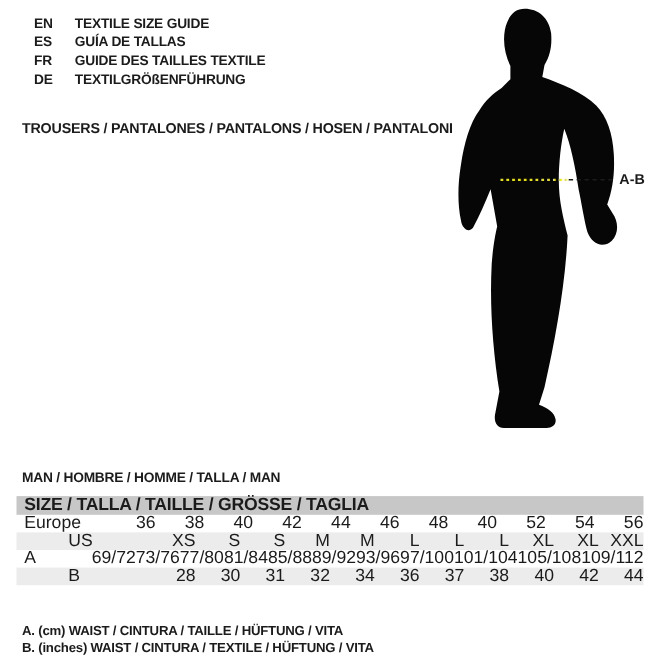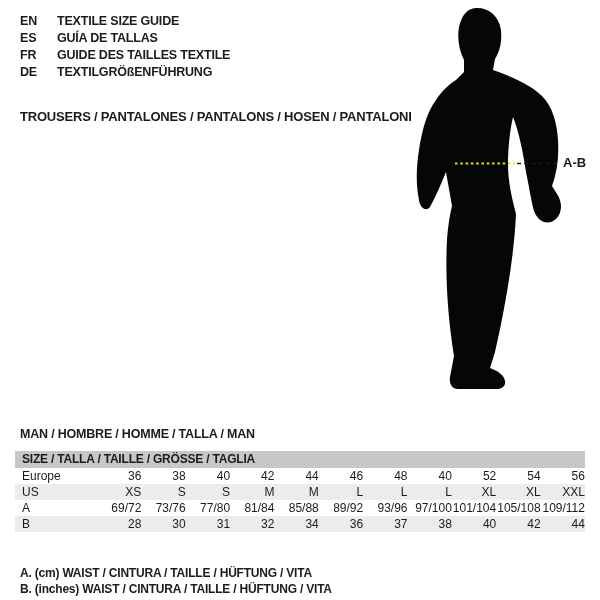--- a/index.html
+++ b/index.html
@@ -2,34 +2,34 @@
 <html><head>
 <meta charset="utf-8">
 <style>
   html,body{margin:0;padding:0;background:#fff;}
   .canvas{
     position:relative;width:600px;height:600px;background:#ffffff;overflow:hidden;
     font-family:"Liberation Sans",sans-serif;color:#1b1b1b;
   }
   
   .lang-block{position:absolute;left:20px;top:13px;}
-  .lang-row{display:flex;height:17px;line-height:17px;font-size:12.5px;font-weight:bold;letter-spacing:-0.2px;}
+  .lang-row{display:flex;height:17px;line-height:17px;font-size:12.5px;font-weight:bold;letter-spacing:-0.2px;margin-left:11px;}
   .lang-code{width:37px;}
   
   .garment-title{position:absolute;left:20px;top:109px;font-size:13px;font-weight:bold;letter-spacing:-0.2px;}
   
   .figure-wrap{position:absolute;left:405px;top:0;width:195px;height:400px;}
   .ab-label{position:absolute;left:563px;top:155px;font-size:13px;font-weight:bold;}
   
   .section-title{position:absolute;left:20px;top:427px;font-size:12.5px;font-weight:bold;letter-spacing:-0.2px;}
   
-  .size-table{position:absolute;left:15px;top:451px;width:570px;font-size:12px;}
+  .size-table{position:absolute;left:15px;top:451px;width:570px;font-size:16px;}
   .thead{height:17px;line-height:17px;background:#c7c7c7;font-weight:bold;padding-left:7px;letter-spacing:-0.2px;}
   .trow{display:flex;height:16px;line-height:16px;}
-  .trow.stripe{background:#ececec;}
+  .trow.stripe{background:#ececec;padding-left:40px;}
   .tlabel{width:75px;padding-left:7px;}
   .tcell{flex:1;text-align:right;}
   
   .footnotes{position:absolute;left:20px;top:553px;margin-top:12px;}
   .footnote{height:16px;line-height:16px;font-size:12px;font-weight:bold;letter-spacing:-0.2px;}
 </style>
 </head>
 <body>
 
 <div class="canvas">
@@ -137,16 +137,16 @@
           <div class="tcell">38</div>
           <div class="tcell">40</div>
           <div class="tcell">42</div>
           <div class="tcell">44</div>
         </div>
       </div>
   </div>
 
   <div class="footnotes">
     <div class="footnote">A. (cm) WAIST / CINTURA / TAILLE / HÜFTUNG / VITA</div>
-    <div class="footnote">B. (inches) WAIST / CINTURA / TAILLE / HÜFTUNG / VITA</div>
+    <div class="footnote">B. (inches) WAIST / CINTURA / TEXTILE / HÜFTUNG / VITA</div>
   </div>
 
 </div>
 
 </body></html>

